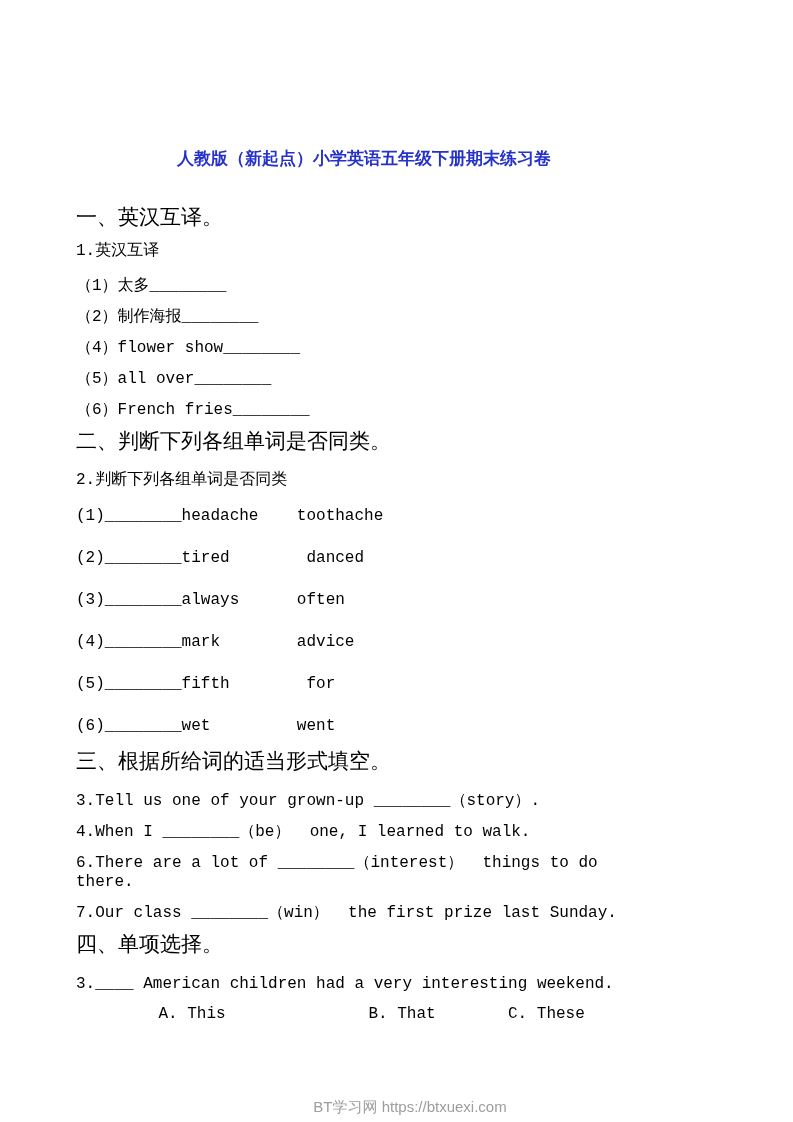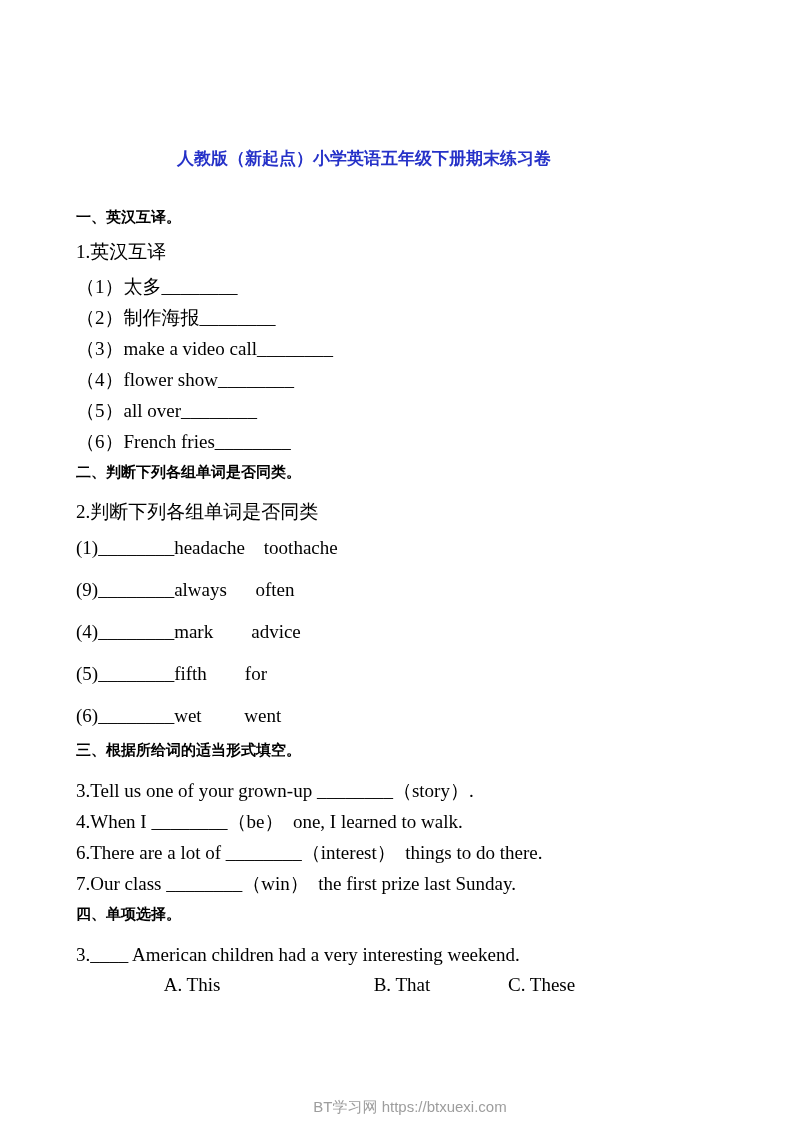--- a/index.html
+++ b/index.html
@@ -1,22 +1,22 @@
 <!DOCTYPE html>
 <html><head>
 <meta charset="utf-8">
 <style>
   html,body{margin:0;padding:0;background:#ffffff;}
   .page{position:relative;width:722px;height:1122px;background:#ffffff;
         font-family:"Liberation Serif","DejaVu Serif",serif;color:#000;overflow:hidden;margin-top:32px;}
   .content{padding:116px 70px 0 76px;}
   .title{margin:0;text-align:center;font-family:"Liberation Sans","DejaVu Sans",sans-serif;
          font-weight:bold;font-size:17px;color:#2531c8;line-height:22px;}
-  .line{margin:0;font-size:19px;line-height:19px;white-space:pre-wrap;}
-  .hd{font-family:"Liberation Sans","DejaVu Sans",sans-serif;font-weight:bold;font-size:15px;}
+  .line{margin:0;font-size:16px;line-height:19px;white-space:pre-wrap;font-family:Liberation Mono, monospace;}
+  .hd{font-family:"Liberation Sans","DejaVu Sans",sans-serif;font-weight:normal;font-size:21px;}
   .mt11{margin-top:11px}.mt12{margin-top:12px}.mt15{margin-top:15px}
   .mt16{margin-top:16px}.mt17{margin-top:17px}.mt21{margin-top:21px}
   .mt22{margin-top:22px}.mt23{margin-top:23px}.mt37{margin-top:37px}
   .options{display:flex;padding-left:12px;}
   .opt{display:inline-block;text-align:center;}
   .opt-a{width:208px}.opt-b{width:212px}
   .footer{position:absolute;left:0;right:0;top:1066px;text-align:center;padding-left:98px;
           font-family:"Liberation Sans","DejaVu Sans",sans-serif;font-size:15px;color:#9d9d9d;}
 </style>
 </head>
@@ -24,29 +24,29 @@
 
 <div class="page">
   <div class="content">
 
     <h1 class="title">人教版（新起点）小学英语五年级下册期末练习卷</h1>
 
     <p class="line hd mt37">一、英汉互译。</p>
     <p class="line mt16">1.英汉互译</p>
     <p class="line mt16">（1）太多________</p>
     <p class="line mt12">（2）制作海报________</p>
-    <p class="line mt12">（3）make a video call________</p>
     <p class="line mt12">（4）flower show________</p>
     <p class="line mt12">（5）all over________</p>
     <p class="line mt12">（6）French fries________</p>
 
     <p class="line hd mt11">二、判断下列各组单词是否同类。</p>
     <p class="line mt21">2.判断下列各组单词是否同类</p>
     <p class="line mt17">(1)________headache    toothache</p>
-    <p class="line mt23">(9)________always      often</p>
+    <p class="line mt23">(2)________tired        danced</p>
+    <p class="line mt23">(3)________always      often</p>
     <p class="line mt23">(4)________mark        advice</p>
     <p class="line mt23">(5)________fifth        for</p>
     <p class="line mt23">(6)________wet         went</p>
 
     <p class="line hd mt15">三、根据所给词的适当形式填空。</p>
     <p class="line mt22">3.Tell us one of your grown-up ________（story）.</p>
     <p class="line mt12">4.When I ________（be）  one, I learned to walk.</p>
     <p class="line mt12">6.There are a lot of ________（interest）  things to do there.</p>
     <p class="line mt12">7.Our class ________（win）  the first prize last Sunday.</p>
 

